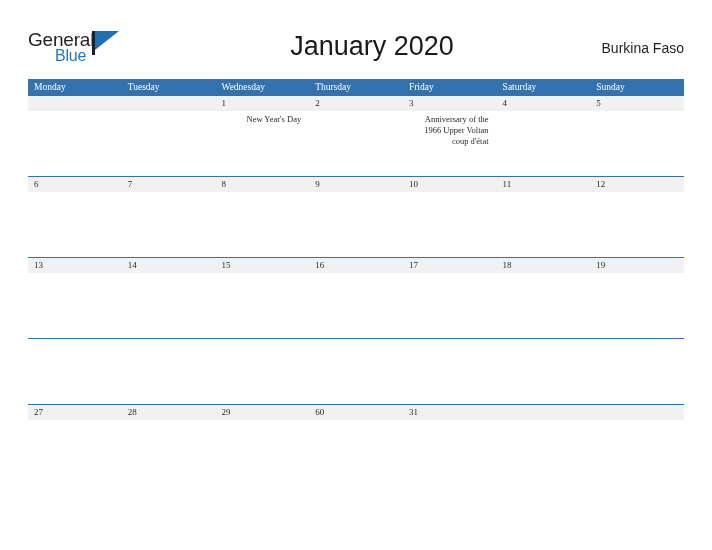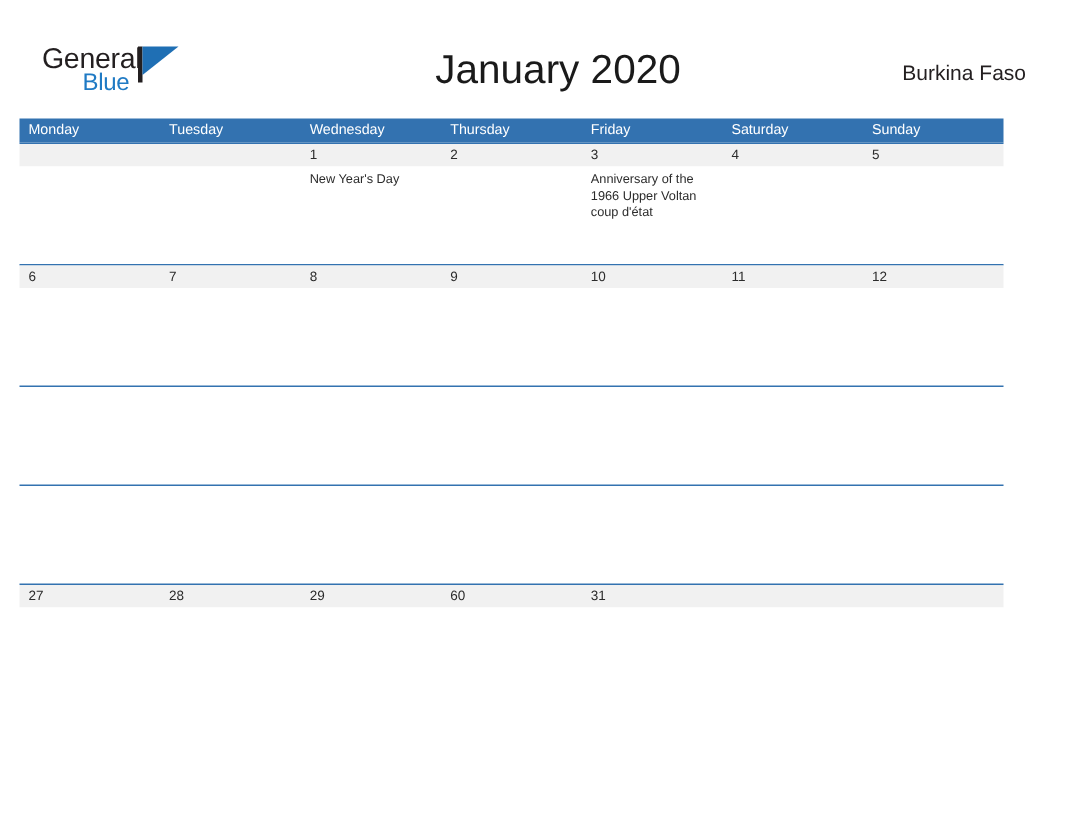--- a/index.html
+++ b/index.html
@@ -95,23 +95,24 @@
     top: 12px;
     font-size: 14px;
     color: #231f20;
     text-align: right;
     white-space: nowrap;
   }
 
   
   .calendar {
     position: absolute;
-    left: 13px;
+    left: 28px;
     top: 79px;
     width: 656px;
+    font-family: Liberation Serif, serif;
   }
 
   .weekdays {
     display: flex;
     width: 100%;
     height: 16px;
     background: #3372b0;
   }
   .weekday {
     flex: 1 1 0;
@@ -150,20 +151,21 @@
     width: 100%;
     height: 65px;
     background: #ffffff;
   }
   .week:last-of-type .week-body {
     height: 50px;
   }
   .daycell-body {
     flex: 1 1 0;
     padding: 3px 8px 0 6px;
+    text-align: right;
   }
   .event {
     font-size: 8.5px;
     line-height: 11px;
     color: #2b2b2b;
     word-wrap: break-word;
   }
 </style>
 </head>
 <body>
@@ -260,20 +262,29 @@
         <div class="daycell-body">
             <div class="event"></div>
           </div>
         <div class="daycell-body">
             <div class="event"></div>
           </div>
       </div>
     </div>
 
     <div class="week">
+      <div class="week-dates">
+        <div class="daycell-num">13</div>
+        <div class="daycell-num">14</div>
+        <div class="daycell-num">15</div>
+        <div class="daycell-num">16</div>
+        <div class="daycell-num">17</div>
+        <div class="daycell-num">18</div>
+        <div class="daycell-num">19</div>
+      </div>
       <div class="week-body">
         <div class="daycell-body">
             <div class="event"></div>
           </div>
         <div class="daycell-body">
             <div class="event"></div>
           </div>
         <div class="daycell-body">
             <div class="event"></div>
           </div>

